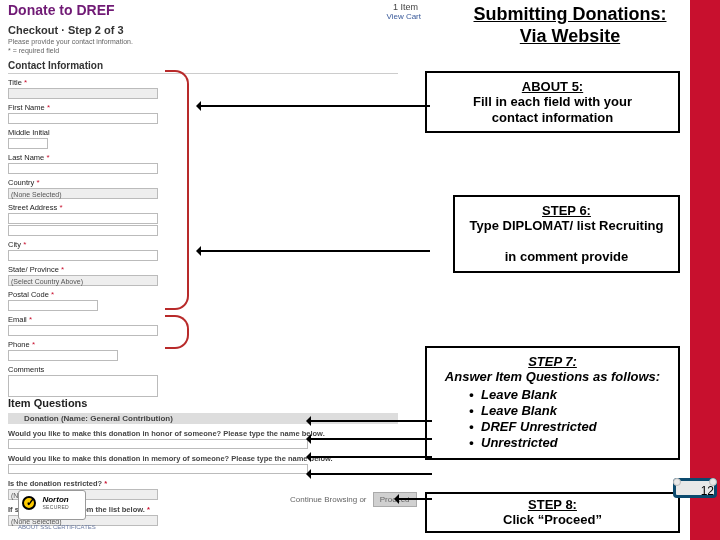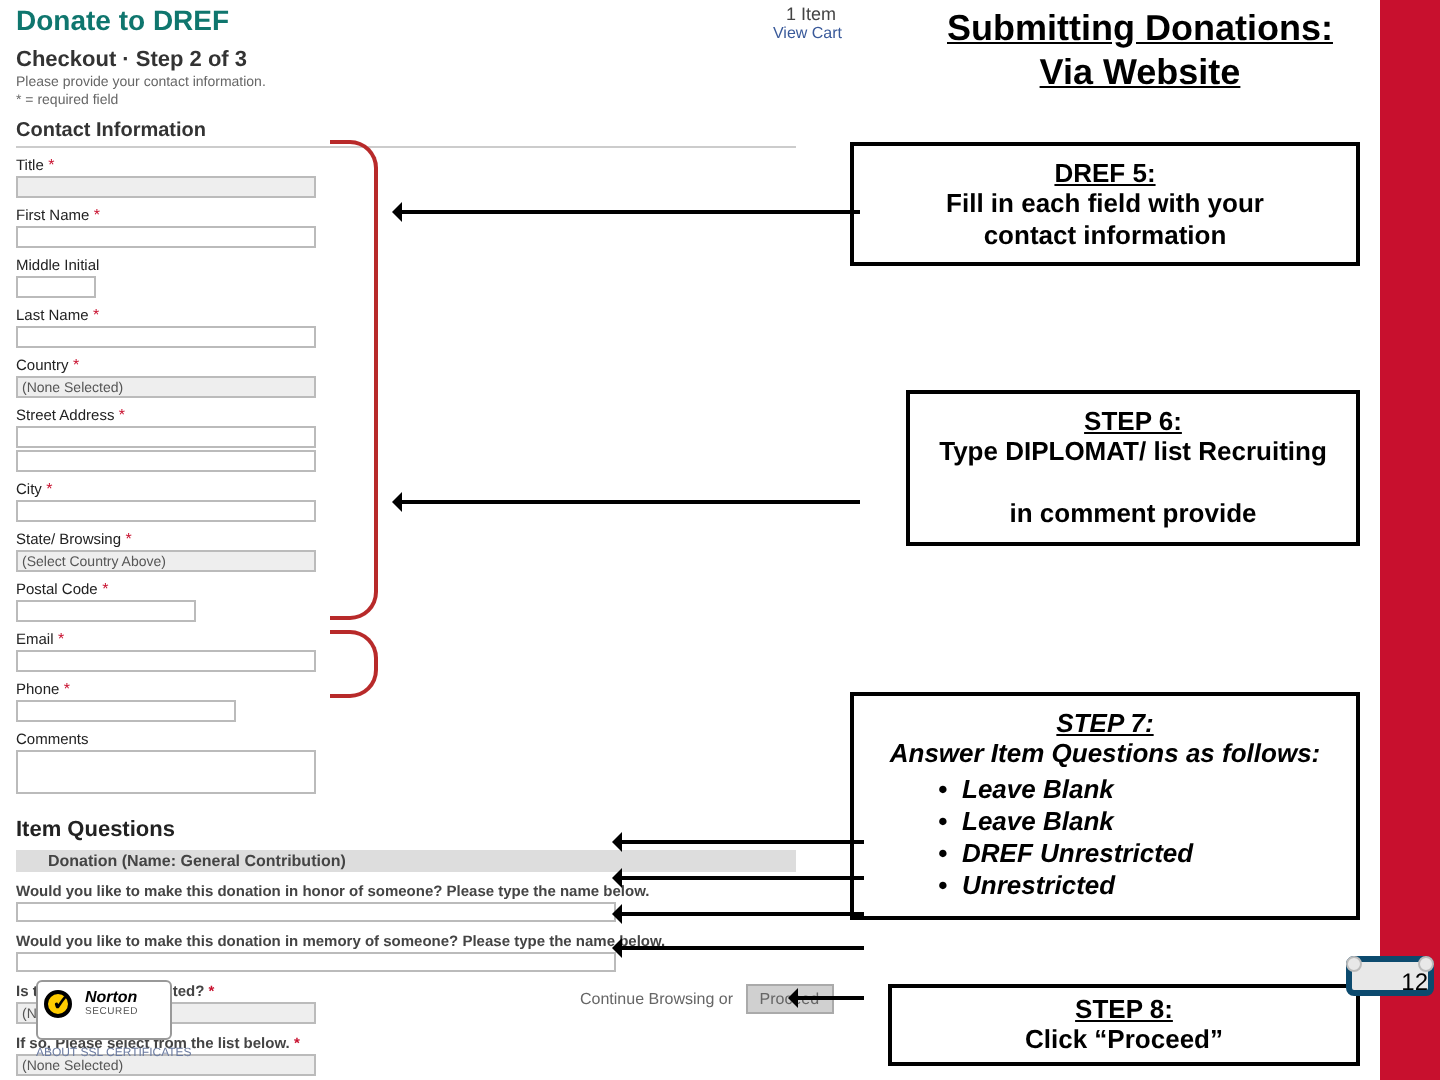--- a/index.html
+++ b/index.html
@@ -5,34 +5,34 @@
   * { margin: 0; padding: 0; box-sizing: border-box; }
   body { width: 720px; height: 540px; font-family: Arial, sans-serif; position: relative; overflow: hidden; background: #fff; }
   
   .red-bar { position: absolute; right: 0; top: 0; width: 30px; height: 540px; background: #c8102e; }
   
   .slide-title { position: absolute; left: 450px; top: 4px; width: 240px; text-align: center; font-weight: bold; font-size: 18px; color: #000; line-height: 1.2; }
   .slide-title-underline { text-decoration: underline; }
   
   
   .checkout { position: absolute; left: 8px; top: 2px; width: 415px; font-size: 8px; color: #333; }
-  .donate-h { font-weight: bold; font-size: 14px; color: #0f766e; }
+  .donate-h { font-weight: bold; font-size: 14px; color: #701a75; }
   .item-count { position: absolute; right: 5px; top: 0; font-size: 9px; color: #444; }
   .view-cart { position: absolute; right: 2px; top: 10px; font-size: 8px; color: #3a5a9a; }
   .step-line { font-weight: bold; font-size: 11px; margin-top: 6px; }
   .sub-note { font-size: 7px; color: #666; margin-top: 2px; }
   .section-h { font-weight: bold; font-size: 10px; margin-top: 6px; border-bottom: 1px solid #ccc; padding-bottom: 2px; width: 390px; }
   
   .field { margin-top: 4px; }
   .field-label { font-size: 7.5px; color: #222; }
   .req { color: #c8102e; }
   .text-input { width: 150px; height: 11px; border: 1px solid #bbb; background: #fff; display: block; margin-top: 1px; }
   .select-input { width: 150px; height: 11px; border: 1px solid #bbb; background: #eee; display: block; margin-top: 1px; font-size: 7px; padding-left: 2px; line-height: 11px; color: #555; }
   
-  .item-questions-h { font-weight: bold; font-size: 11px; margin-top: 12px; color: #222; }
+  .item-questions-h { font-weight: bold; font-size: 11px; margin-top: 0; color: #222; }
   .donation-row { font-size: 8px; color: #444; margin-top: 4px; width: 390px; }
   .donation-bar { background: #ddd; padding: 1px 16px; font-weight: bold; font-size: 8px; }
   .question-label { font-size: 7.5px; font-weight: bold; margin-top: 5px; }
   .wide-input { width: 300px; height: 10px; border: 1px solid #bbb; background: #fff; margin-top: 1px; }
   .wide-select { width: 150px; height: 11px; border: 1px solid #bbb; background: #eee; font-size: 7px; padding-left: 2px; line-height: 11px; color: #555; margin-top: 1px; }
   
   
   .norton { position: absolute; left: 18px; top: 490px; width: 68px; height: 30px; border: 1px solid #999; border-radius: 3px; background: #fff; text-align: left; padding: 2px 3px; }
   .norton-check { display: inline-block; width: 14px; height: 14px; border-radius: 50%; background: #ffcc00; border: 2px solid #000; position: relative; vertical-align: middle; }
   .norton-check::after { content: "✓"; position: absolute; left: 2px; top: -2px; font-size: 11px; font-weight: bold; color: #000; }
@@ -48,21 +48,21 @@
   .callout { position: absolute; right: 40px; background: #fff; border: 2.5px solid #000; text-align: center; font-size: 13px; padding: 6px 6px; }
   .callout .step-label { font-weight: bold; text-decoration: underline; }
   .callout .body { font-weight: bold; line-height: 1.2; }
   .callout ul { list-style: none; margin-top: 2px; }
   .callout li { text-align: left; font-weight: bold; padding-left: 48px; position: relative; line-height: 1.25; }
   .callout li::before { content: "•"; position: absolute; left: 36px; }
   
   #c5 { top: 71px; width: 255px; }
   #c6 { top: 195px; width: 227px; }
   #c7 { top: 346px; width: 255px; font-style: italic; }
-  #c8 { top: 492px; width: 236px; padding: 3px 6px; }
+  #c8 { top: 492px; width: 255px; padding: 3px 6px; }
   
   
   .brace { position: absolute; border: 2.5px solid #b82a2a; border-left: none; border-radius: 0 14px 14px 0; }
   #brace1 { left: 165px; top: 70px; width: 24px; height: 240px; }
   #brace2 { left: 165px; top: 315px; width: 24px; height: 34px; }
   
   
   .arrow { position: absolute; height: 2px; background: #000; }
   .arrow::before { content: ""; position: absolute; top: -4px; border: 5px solid transparent; }
   .arrow-left::before { left: -9px; border-right-color: #000; }
@@ -122,21 +122,21 @@
   <div class="field">
     <span class="field-label">Street Address</span><span class="req"> *</span>
     <span class="text-input"></span>
     <span class="text-input"></span>
   </div>
   <div class="field">
     <span class="field-label">City</span><span class="req"> *</span>
     <span class="text-input"></span>
   </div>
   <div class="field">
-    <span class="field-label">State/ Browsing</span><span class="req"> *</span>
+    <span class="field-label">State/ Province</span><span class="req"> *</span>
     <span class="select-input">(Select Country Above)</span>
   </div>
   <div class="field">
     <span class="field-label">Postal Code</span><span class="req"> *</span>
     <span class="text-input" style="width:90px"></span>
   </div>
   <div class="field">
     <span class="field-label">Email</span><span class="req"> *</span>
     <span class="text-input"></span>
   </div>
@@ -175,21 +175,21 @@
 <div class="proceed-area">
   <span>Continue Browsing</span>
   <span>or</span>
   <span class="proceed-btn">Proceed</span>
 </div>
 
 <div class="brace" id="brace1"></div>
 <div class="brace" id="brace2"></div>
 
 <div class="callout" id="c5">
-  <div class="step-label">DREF 5:</div>
+  <div class="step-label">ABOUT 5:</div>
   <div class="body">
     <span>Fill in each field with your</span><br>
     <span>contact information</span>
   </div>
 </div>
 <div class="callout" id="c6">
   <div class="step-label">STEP 6:</div>
   <div class="body">
     <span>Type DIPLOMAT/ list Recruiting</span><br>
     <br>

